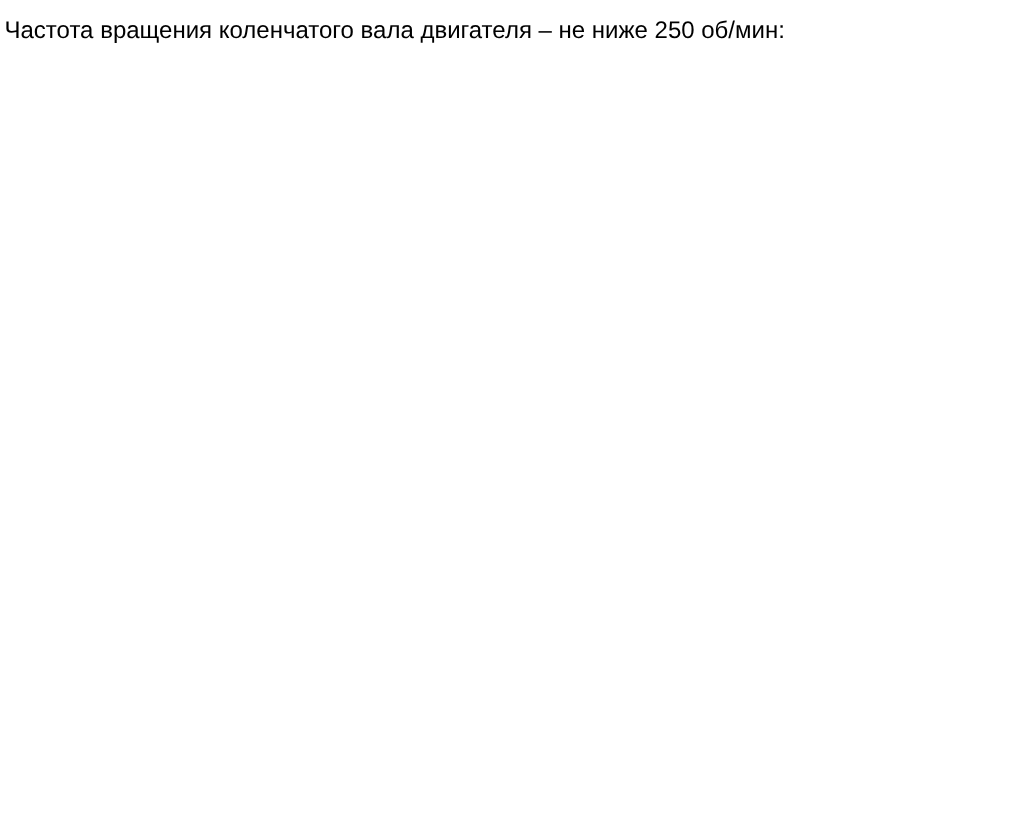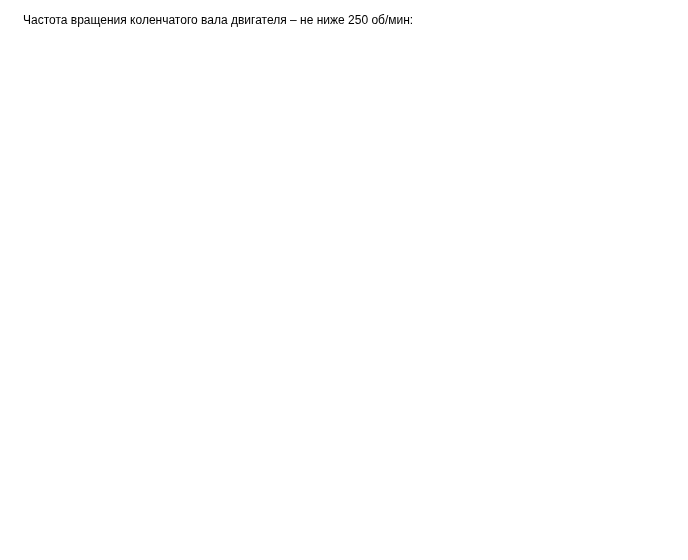--- a/index.html
+++ b/index.html
@@ -1,15 +1,15 @@
 <!DOCTYPE html>
 <html><head>
 <meta charset="utf-8">
 <style>
   html,body{margin:0;padding:0;background:#ffffff;}
   body{width:688px;height:560px;position:relative;overflow:hidden;
        font-family:"Liberation Sans",sans-serif;color:#000;}
-  .title{position:absolute;left:23px;top:14px;font-size:12px;line-height:13px;white-space:nowrap;}
+  .title{position:absolute;left:3px;top:14px;font-size:16px;line-height:13px;white-space:nowrap;}
 </style>
 </head>
 <body>
 
 <div class="title">Частота вращения коленчатого вала двигателя – не ниже 250 об/мин:</div>
 
 </body></html>

